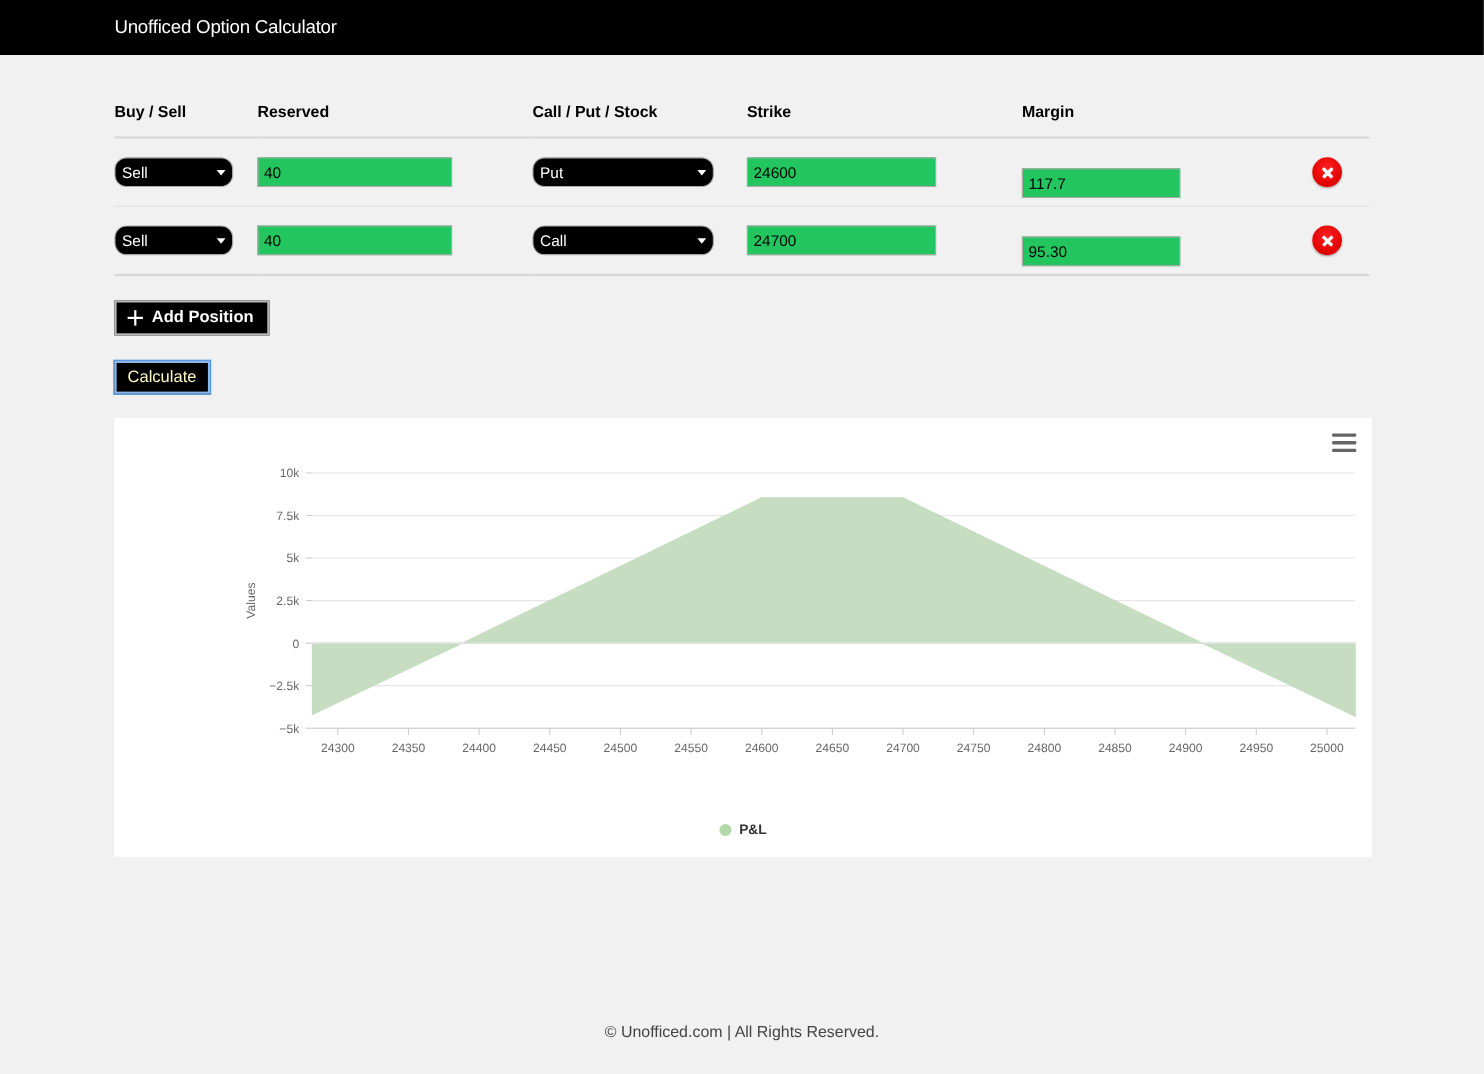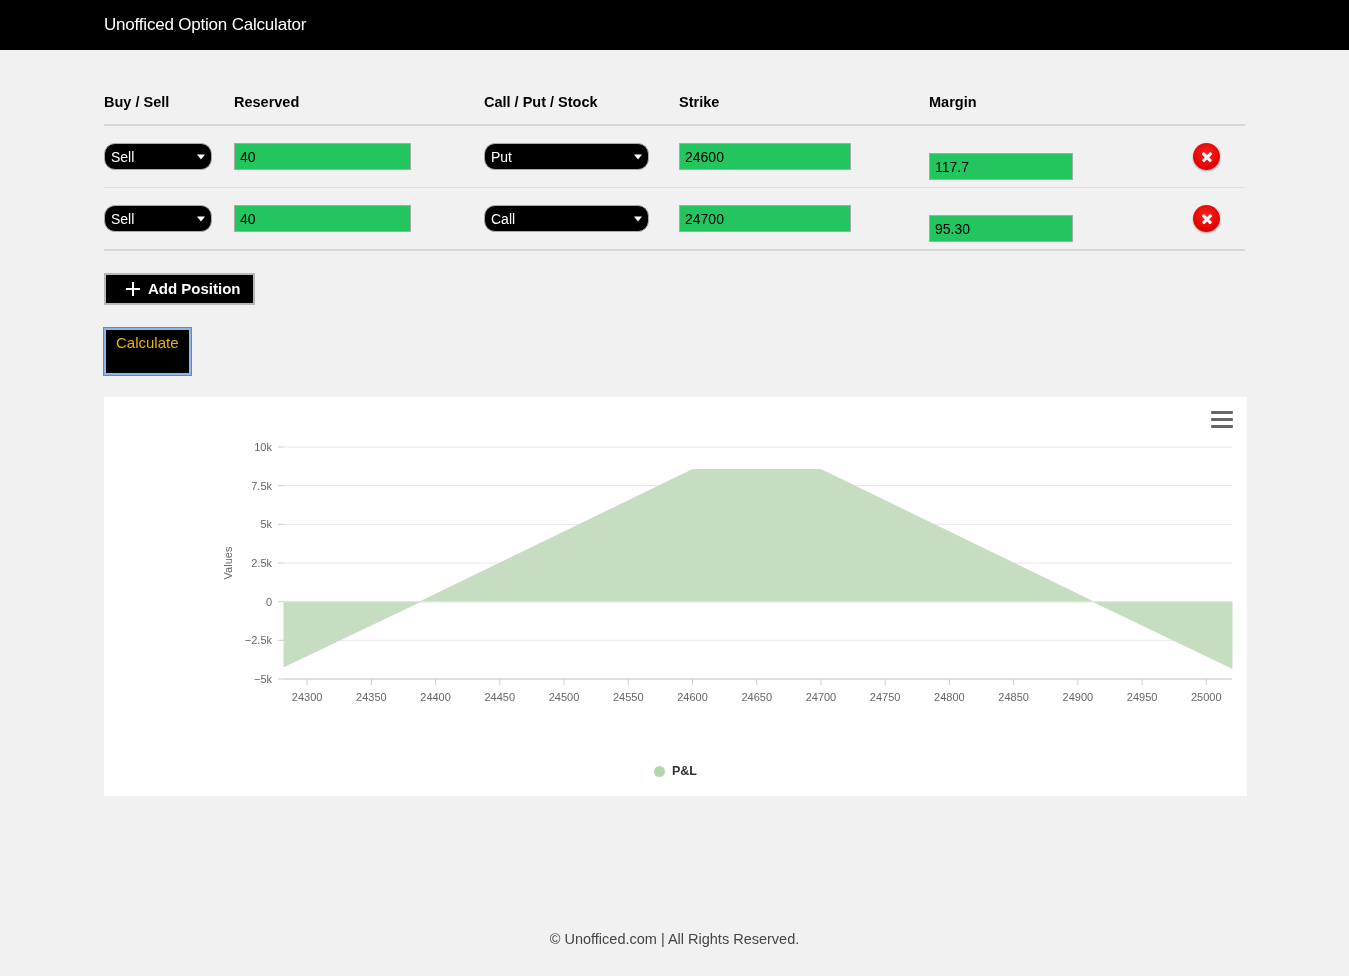--- a/index.html
+++ b/index.html
@@ -124,21 +124,21 @@
 
   
   .add-pos {
     margin-top: 22px;
     background: #000;
     color: #fff;
     border: 2px solid #b8b8b8;
     font-family: "Liberation Sans", sans-serif;
     font-size: 15px;
     font-weight: bold;
-    padding: 5px 12px 6px 20px;
+    padding: 5px 12px 6px 10px;
     display: inline-flex;
     align-items: center;
     gap: 8px;
     cursor: pointer;
   }
   .plus-icon {
     position: relative;
     width: 14px; height: 14px;
     display: inline-block;
   }
@@ -165,24 +165,24 @@
   .range-row .gap { width: 29px; }
   .in-range { width: 177px; margin-left: 6px; height: 28px; }
   .in-spot  { width: 177px; margin-left: 6px; height: 28px; }
 
   .margin-row { margin-top: 22px; display: flex; align-items: center; }
   .in-margin { width: 177px; margin-left: 6px; height: 28px; }
 
   .calc-btn {
     margin-top: 23px;
     background: #000;
-    color: #eab308;
+    color: #fef9c3;
     font-family: "Liberation Sans", sans-serif;
     font-size: 15px;
-    padding: 4px 10px 22px;
+    padding: 4px 10px 5px;
     border: 2px solid #8bb8e8;
     outline: 1px solid #4a90d9;
     cursor: pointer;
     display: inline-block;
   }
 
   
   .share-wrap {
     width: 1141px;
     display: flex;

